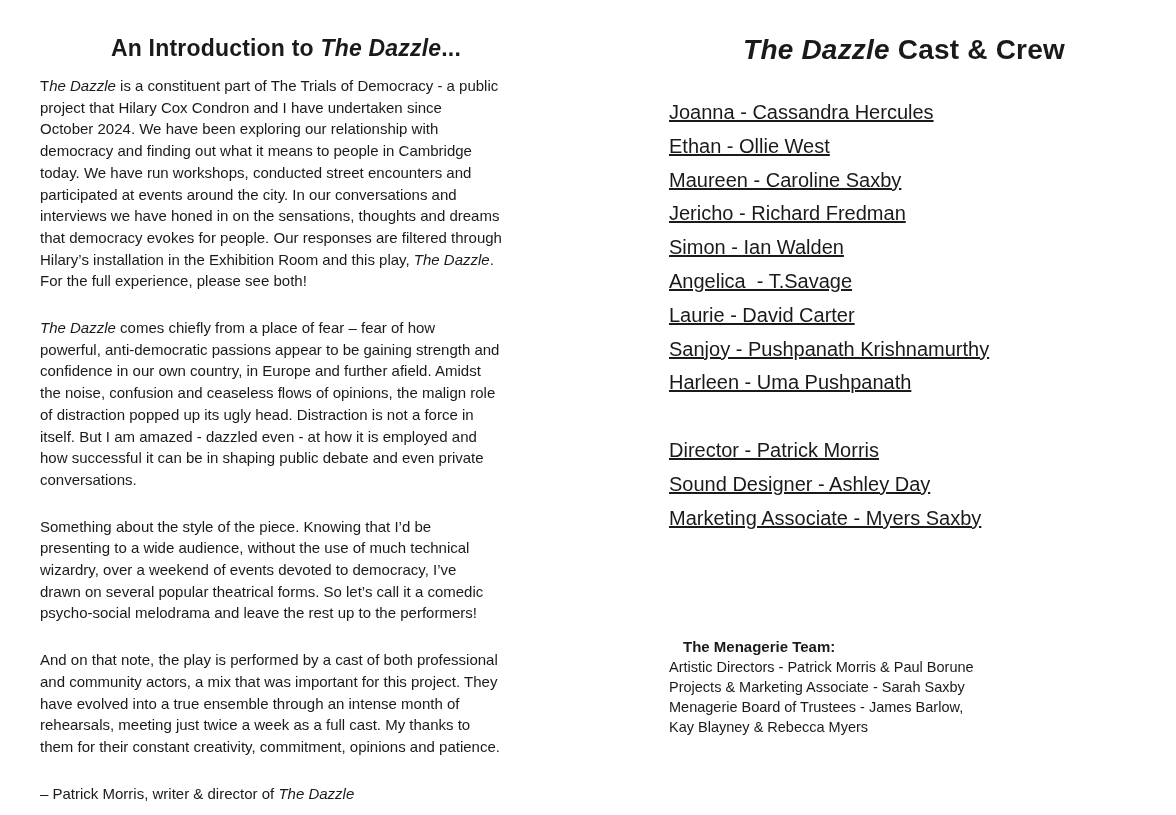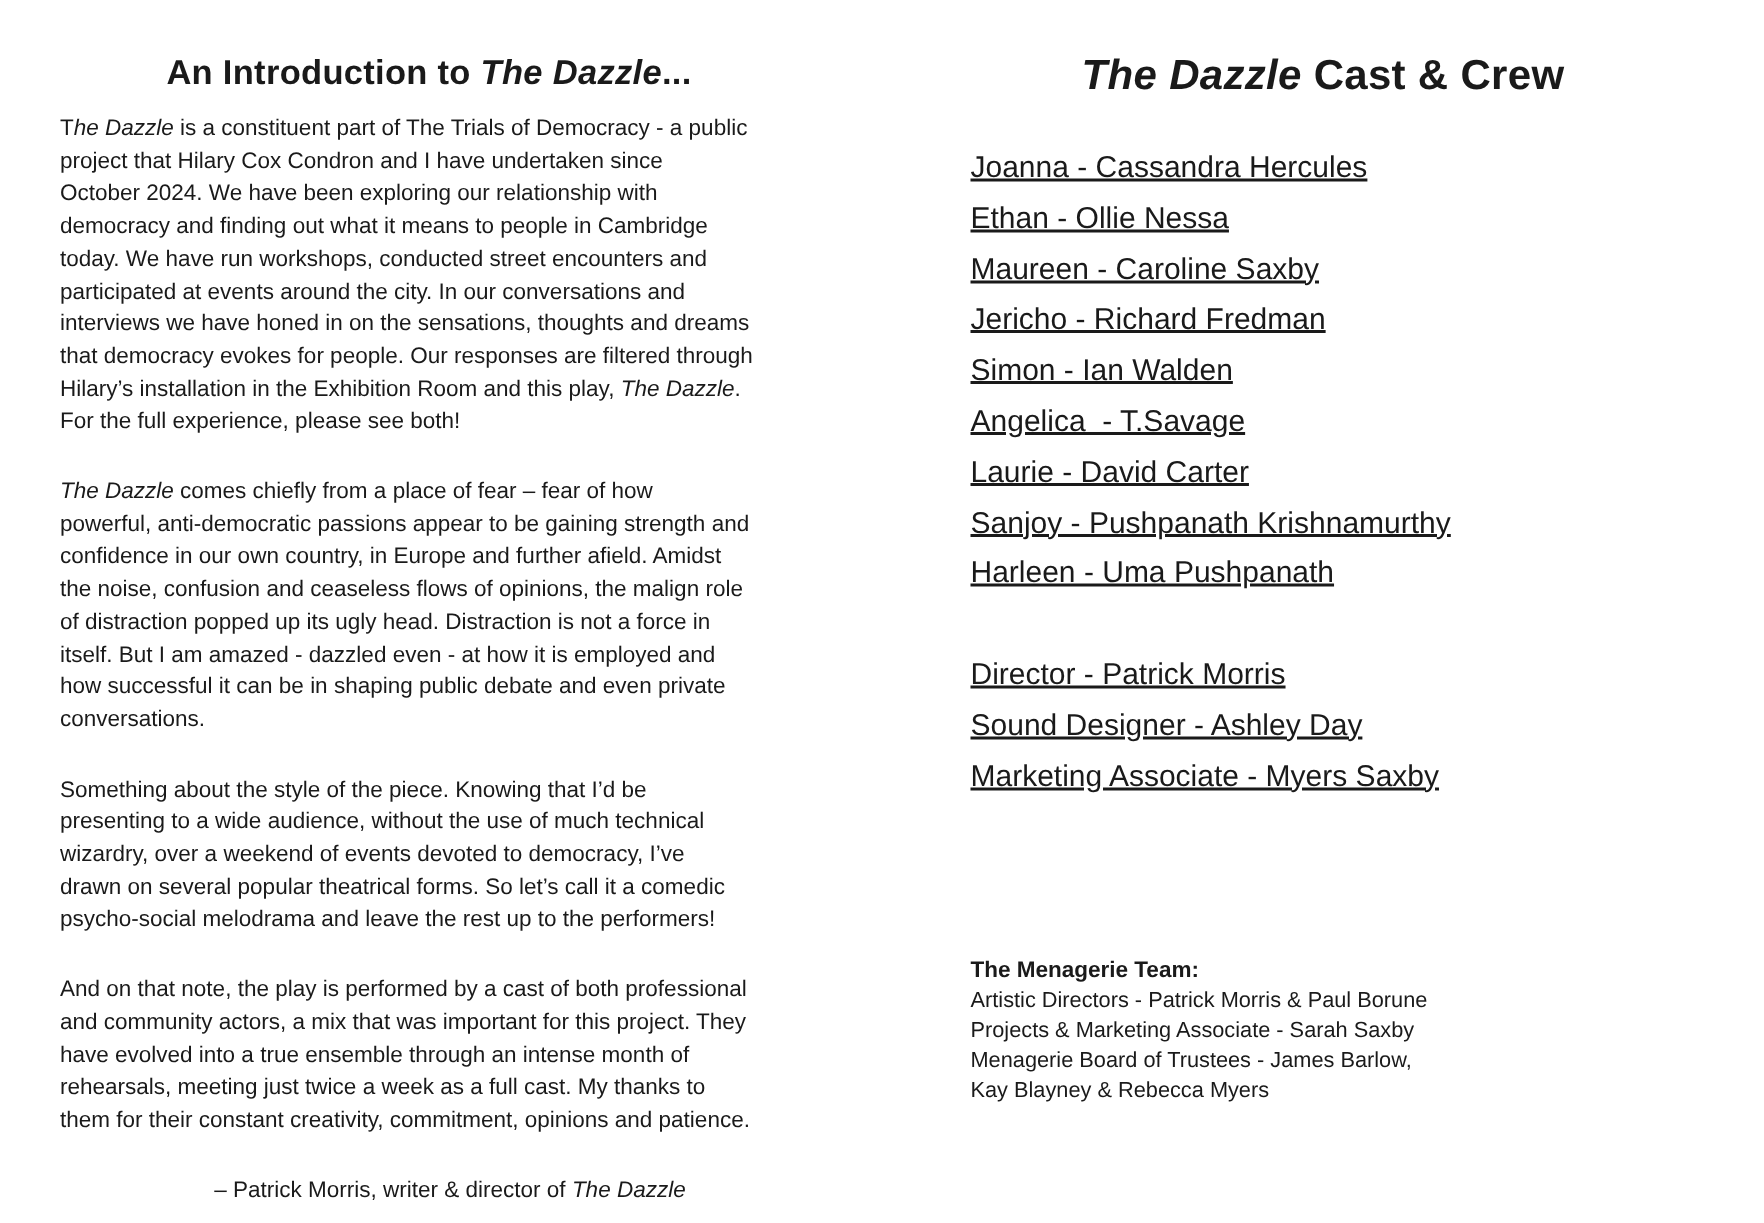--- a/index.html
+++ b/index.html
@@ -12,20 +12,21 @@
     height: 815px;
     overflow: hidden;
     font-family: "Liberation Sans", sans-serif;
     color: #1a1a1a;
   }
   .spread {
     display: flex;
     width: 1176px;
     height: 815px;
     background: #ffffff;
+    gap: 22px;
   }
   .page {
     box-sizing: border-box;
     width: 588px;
     height: 815px;
   }
   
   .page-left {
     padding: 33px 28px 0 40px;
   }
@@ -43,21 +44,20 @@
     margin: 0 0 25px 0;
     font-size: 15px;
     line-height: 21.7px;
     white-space: pre-line;
   }
   .signature {
     width: 520px;
     margin: 8px 0 0 0;
     font-size: 15px;
     line-height: 21.7px;
-    text-align: center;
   }
   
   .page-right {
     padding: 33px 0 0 59px;
   }
   .cast-crew-title {
     width: 470px;
     margin: 0 0 29px 0;
     font-size: 28px;
     line-height: 34px;
@@ -76,20 +76,21 @@
   .cast-line, .crew-line {
     white-space: pre;
   }
   .menagerie {
     margin-top: 102px;
   }
   .menagerie-heading {
     font-size: 15px;
     line-height: 20px;
     font-weight: bold;
+    margin-left: 14px;
   }
   .menagerie-lines {
     font-size: 14.5px;
     line-height: 20px;
   }
 </style>
 </head>
 <body>
 
 <div class="spread">
@@ -125,21 +126,21 @@
 rehearsals, meeting just twice a week as a full cast. My thanks to
 them for their constant creativity, commitment, opinions and patience.</p>
     <p class="signature">– Patrick Morris, writer &amp; director of <i>The Dazzle</i></p>
   </div>
 
   <div class="page page-right">
     <h1 class="cast-crew-title"><i>The Dazzle</i> Cast &amp; Crew</h1>
 
     <div class="cast-list">
         <div class="cast-line">Joanna - Cassandra Hercules</div>
-        <div class="cast-line">Ethan - Ollie Nessa</div>
+        <div class="cast-line">Ethan - Ollie West</div>
         <div class="cast-line">Maureen - Caroline Saxby</div>
         <div class="cast-line">Jericho - Richard Fredman</div>
         <div class="cast-line">Simon - Ian Walden</div>
         <div class="cast-line">Angelica  - T.Savage</div>
         <div class="cast-line">Laurie - David Carter</div>
         <div class="cast-line">Sanjoy - Pushpanath Krishnamurthy</div>
         <div class="cast-line">Harleen - Uma Pushpanath</div>
       </div>
 
     <div class="crew-list">

